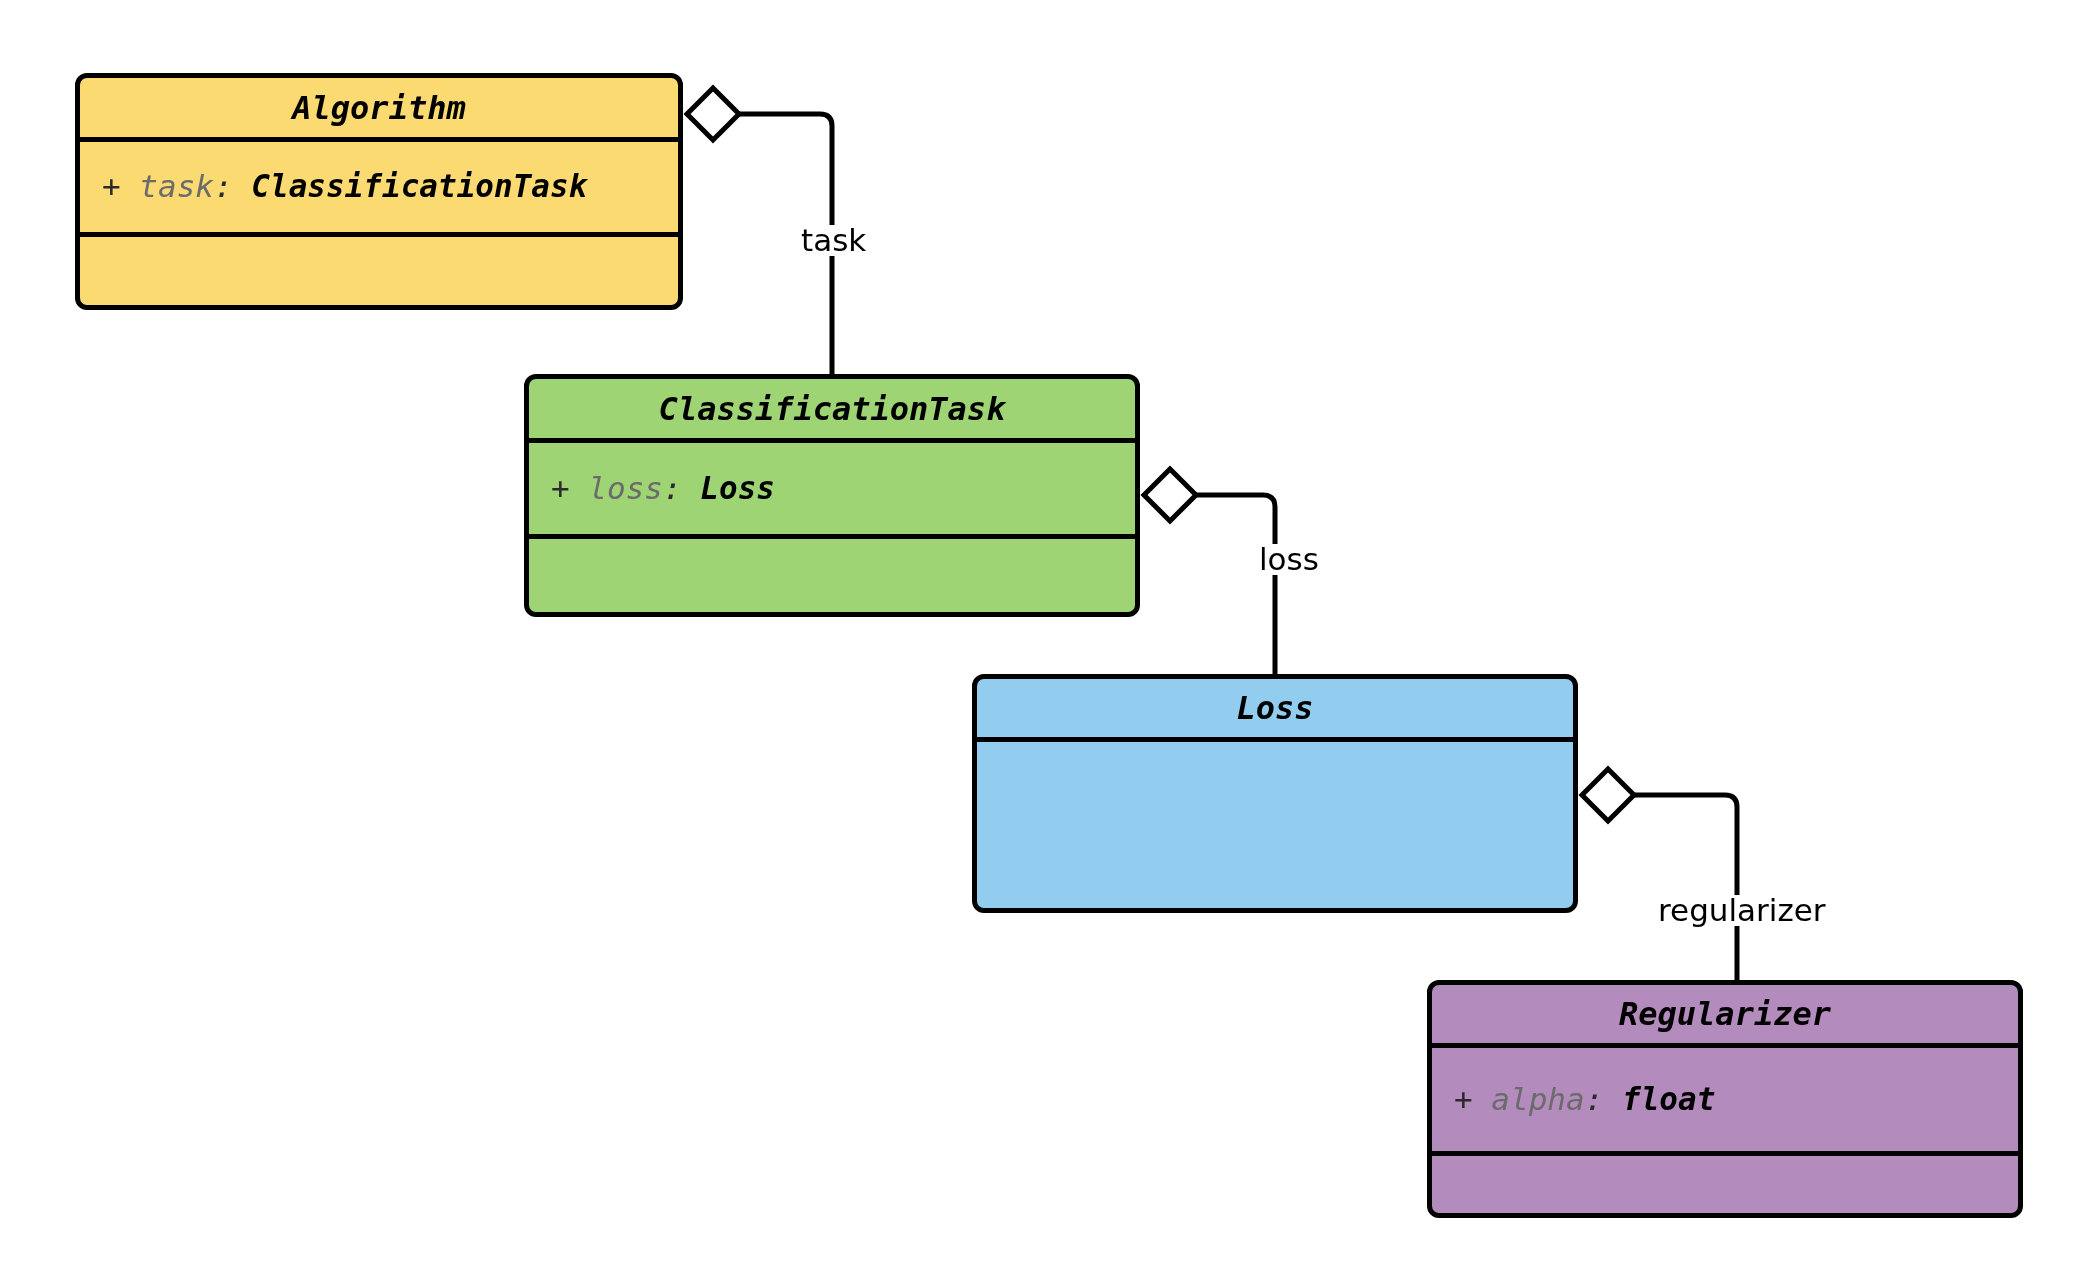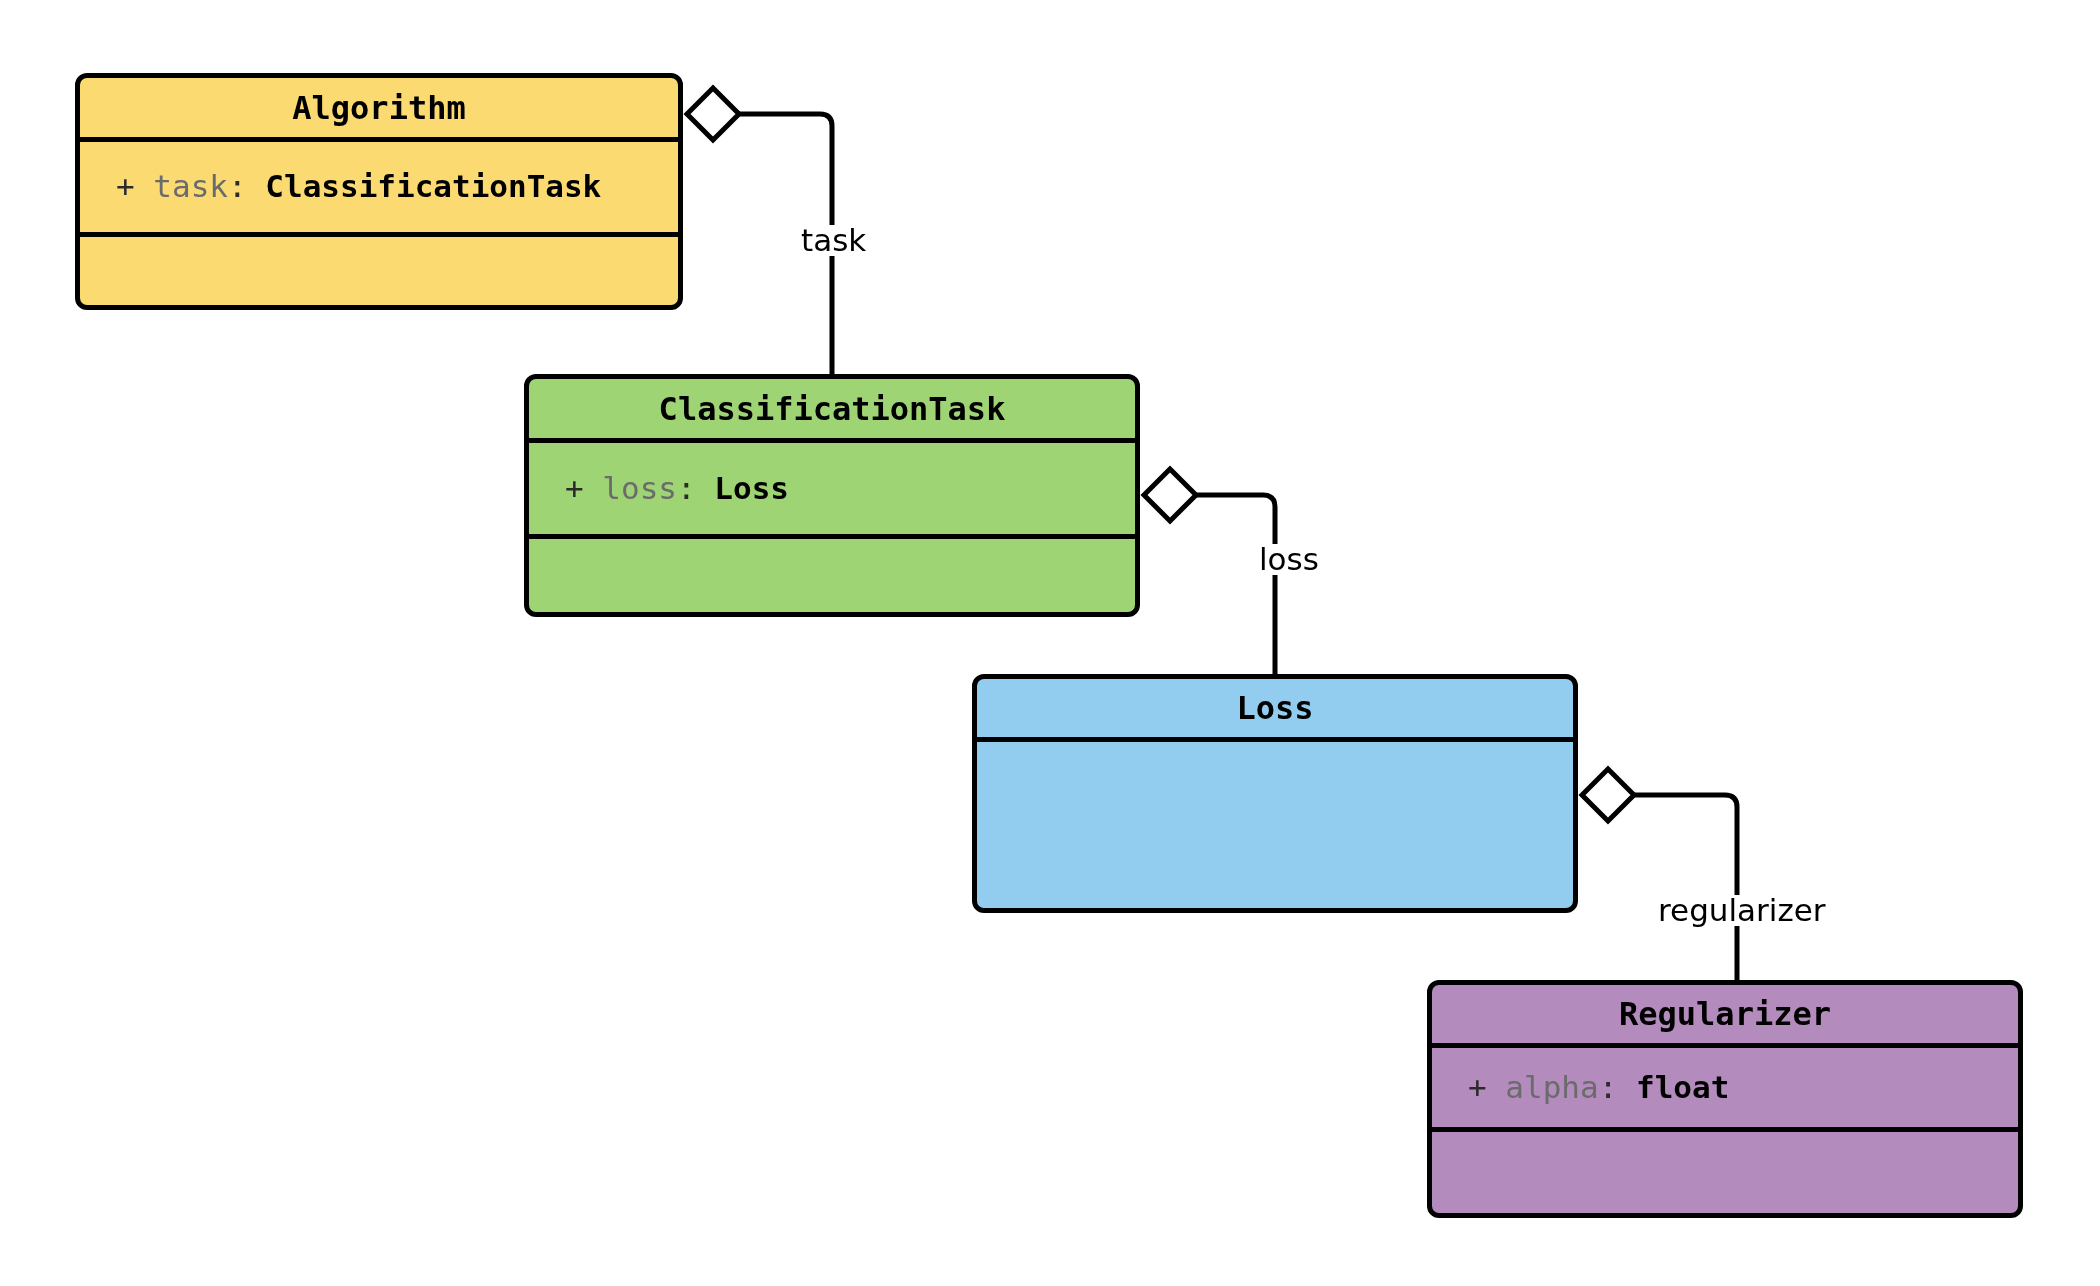--- a/index.html
+++ b/index.html
@@ -51,41 +51,42 @@
   }
   
   .uml-class {
     position: absolute;
     box-sizing: border-box;
     border: 5px solid #000000;
     border-radius: 12px;
     overflow: hidden;
     display: flex;
     flex-direction: column;
+    font-style: italic;
   }
   .uml-title {
     box-sizing: border-box;
     text-align: center;
     font-family: "DejaVu Sans Mono", monospace;
     font-weight: bold;
     font-size: 32px;
     color: #000000;
     border-bottom: 5px solid #000000;
     display: flex;
     align-items: center;
     justify-content: center;
     white-space: nowrap;
   }
   .uml-attrs {
     box-sizing: border-box;
     border-bottom: 5px solid #000000;
     display: flex;
     flex-direction: column;
     justify-content: center;
-    padding-left: 36px;
+    padding-left: 22px;
   }
   .uml-attr {
     font-family: "DejaVu Sans Mono", monospace;
     font-size: 31px;
     white-space: nowrap;
     line-height: 1.35;
   }
   .attr-vis   { color: #2b2b2b; font-weight: normal; }
   .attr-name  { color: #6b6b6b; font-weight: normal; }
   .attr-colon { color: #2b2b2b; font-weight: normal; }
@@ -128,20 +129,20 @@
           <div class="uml-attr"><span class="attr-vis">+</span>&nbsp;<span class="attr-name">loss</span><span class="attr-colon">:</span>&nbsp;<span class="attr-type">Loss</span></div>
         </div>
         <div class="uml-methods"></div>
       </div>
       <div class="uml-class" style="left: 972px; top: 674px; width: 606px; height: 239px; background: rgb(146, 205, 239);">
         <div class="uml-title" style="height: 63px;">Loss</div>
         <div class="uml-methods"></div>
       </div>
       <div class="uml-class" style="left: 1427px; top: 980px; width: 596px; height: 238px; background: rgb(180, 139, 189);">
         <div class="uml-title" style="height: 63px;">Regularizer</div>
-        <div class="uml-attrs" style="height: 84px;">
+        <div class="uml-attrs" style="height: 108px;">
           <div class="uml-attr"><span class="attr-vis">+</span>&nbsp;<span class="attr-name">alpha</span><span class="attr-colon">:</span>&nbsp;<span class="attr-type">float</span></div>
         </div>
         <div class="uml-methods"></div>
       </div>
     </div>
 
 </div>
 
 </body></html>

